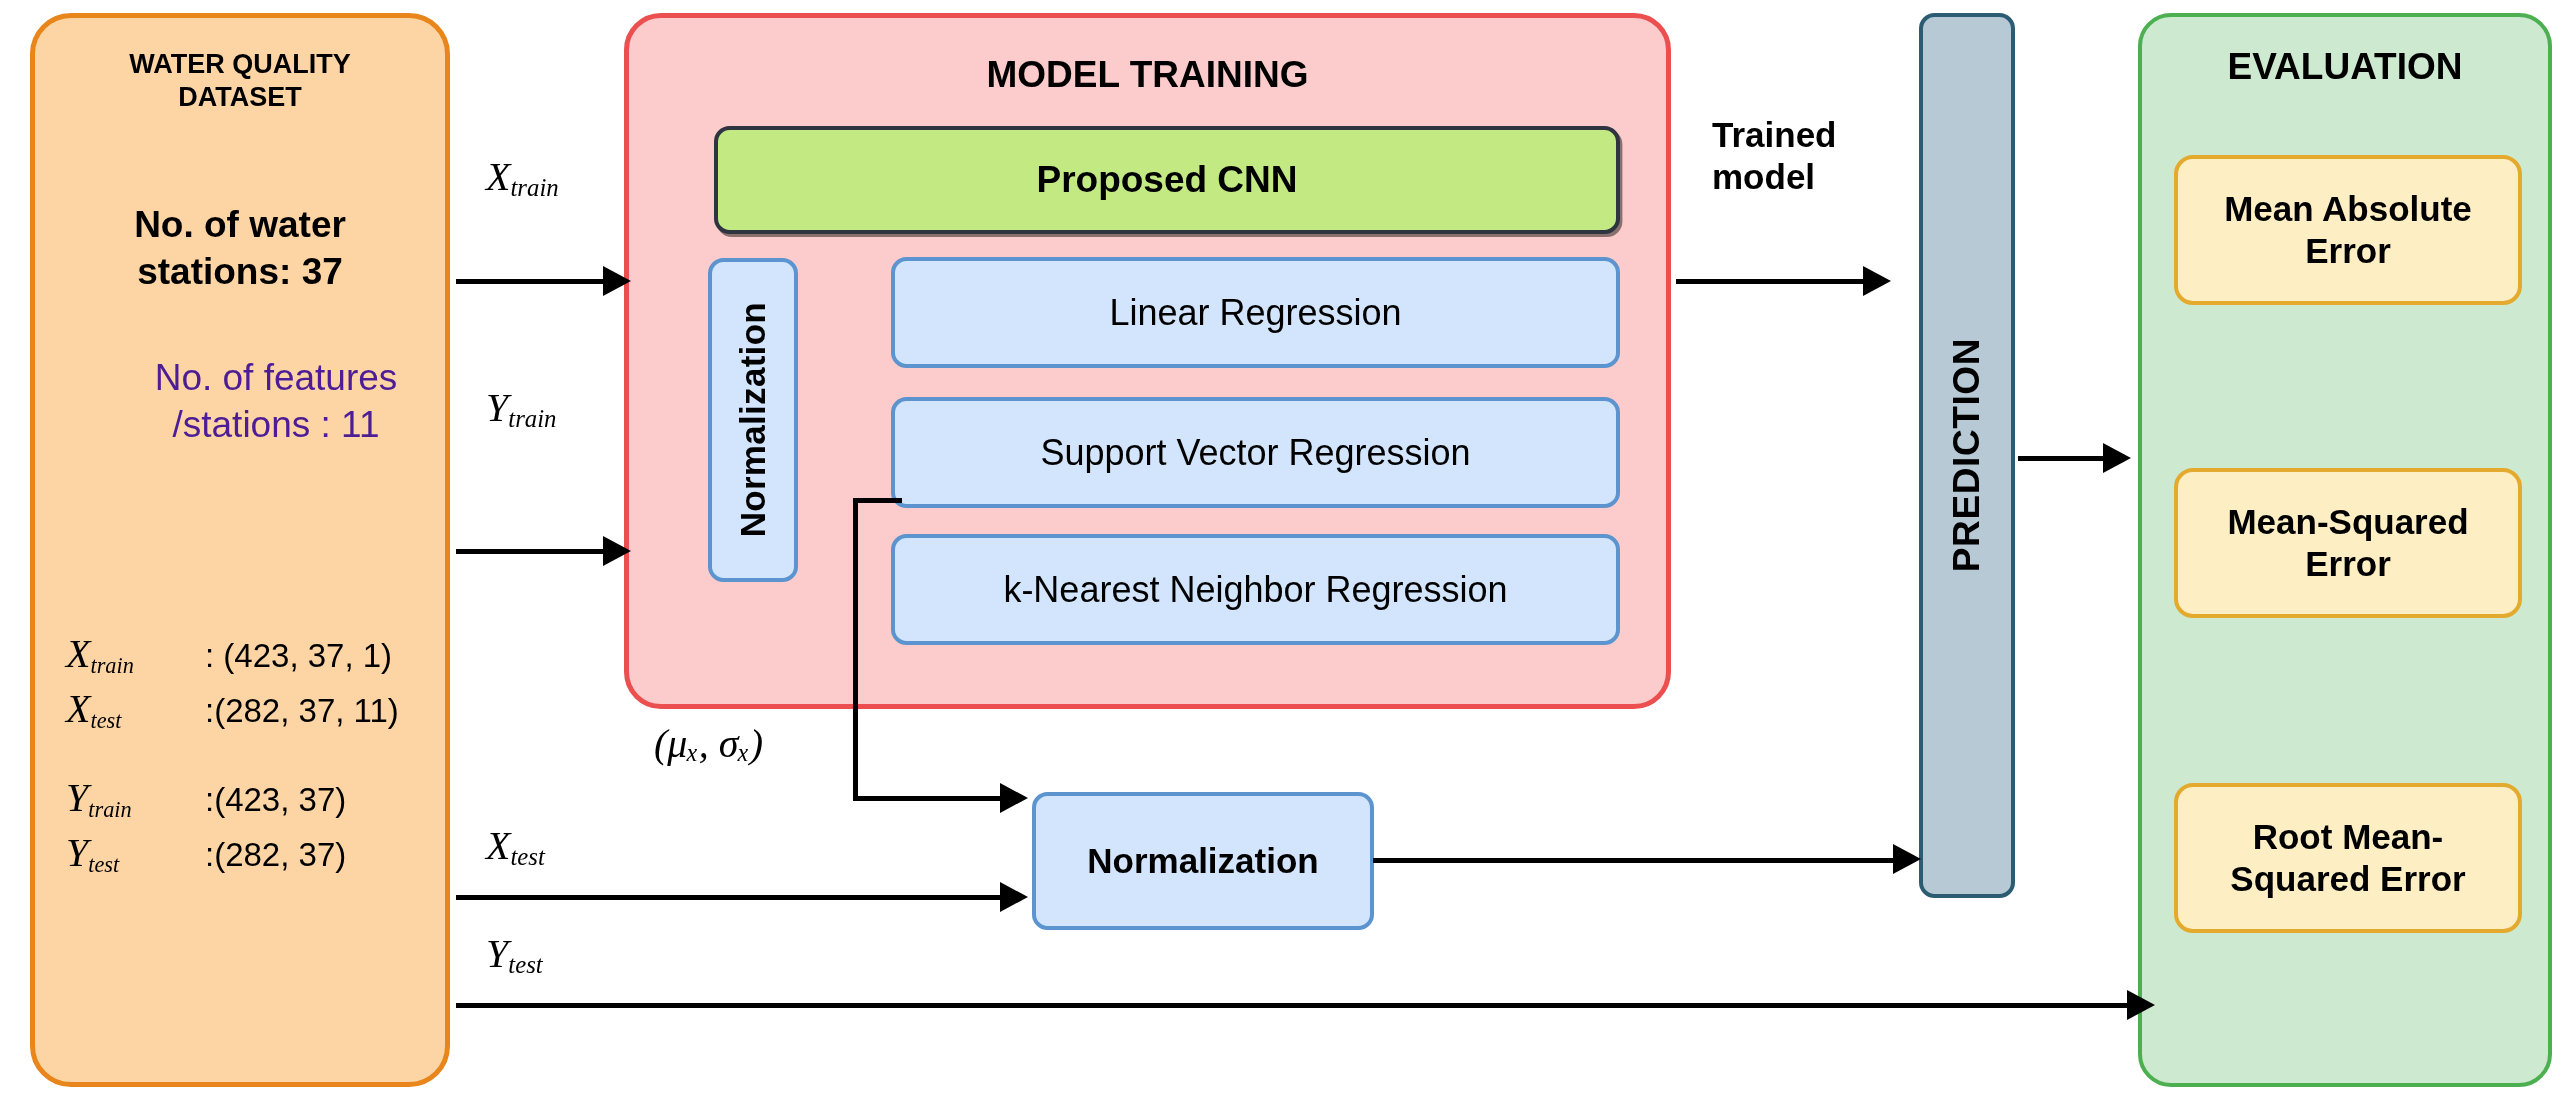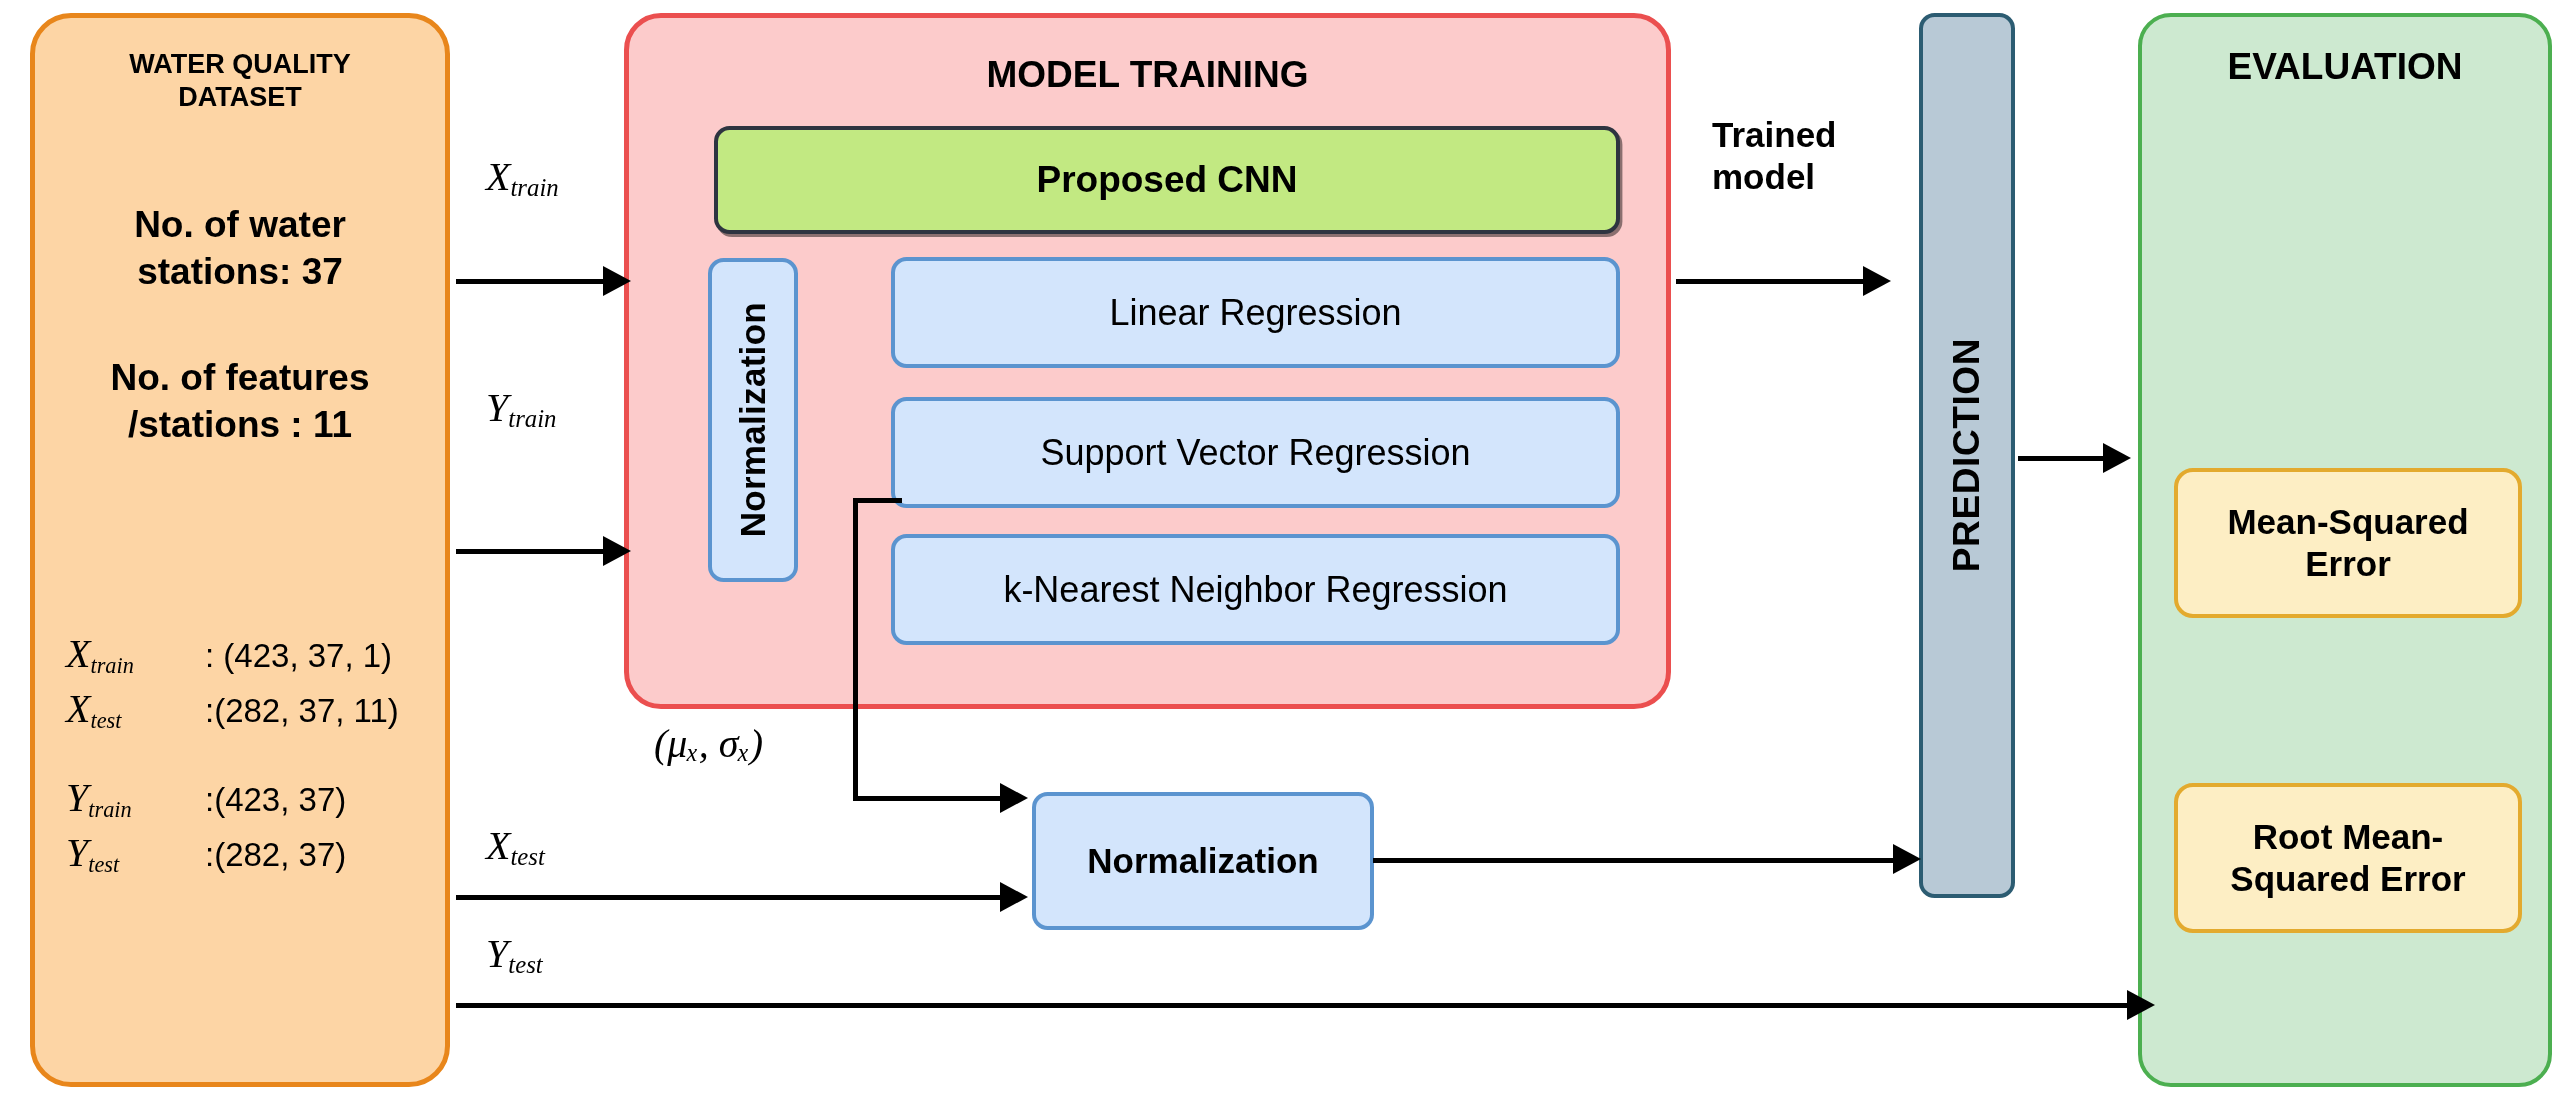--- a/index.html
+++ b/index.html
@@ -38,22 +38,23 @@
     position: absolute;
     left: 0; top: 183px; width: 100%;
     text-align: center;
     font-size: 37px; font-weight: bold; color: #000;
     line-height: 1.28;
   }
   #dataset-stat-features {
     position: absolute;
     left: 0; top: 336px; width: 100%;
     text-align: center;
-    font-size: 37px; font-weight: bold; color: #000000;
+    font-size: 37px; font-weight: normal; color: #4c1d95;
     line-height: 1.28;
+    padding-left: 36px;
   }
   #dataset-shapes {
     position: absolute;
     left: 31px; top: 612px; width: 372px;
   }
   .shape-row {
     display: flex;
     align-items: baseline;
     height: 55px;
     font-size: 36px;
@@ -272,20 +273,21 @@
   <div class="abs model-box" id="model-box-svr">Support Vector Regression</div>
   <div class="abs model-box" id="model-box-knn">k-Nearest Neighbor Regression</div>
 
   <div class="abs" id="prediction-bar">
     <span class="vlabel">PREDICTION</span>
   </div>
 
   <div class="abs" id="evaluation-panel">
     <div id="evaluation-title">EVALUATION</div>
   </div>
+  <div class="abs metric-box" id="metric-mae">Mean Absolute Error</div>
   <div class="abs metric-box" id="metric-mse">Mean-Squared Error</div>
   <div class="abs metric-box" id="metric-rmse">Root Mean-Squared Error</div>
 
   <div class="abs" id="norm-bottom-box">Normalization</div>
 
   <div class="abs hline" style="left:456px; top:279px; width:150px;"></div>
   <div class="abs arrowhead" style="left:603px; top:266px;"></div>
   <div class="abs edge-label" style="left:486px; top:153px;"><span>X</span><sub class="sb">train</sub></div>
 
   <div class="abs hline" style="left:456px; top:549px; width:150px;"></div>

